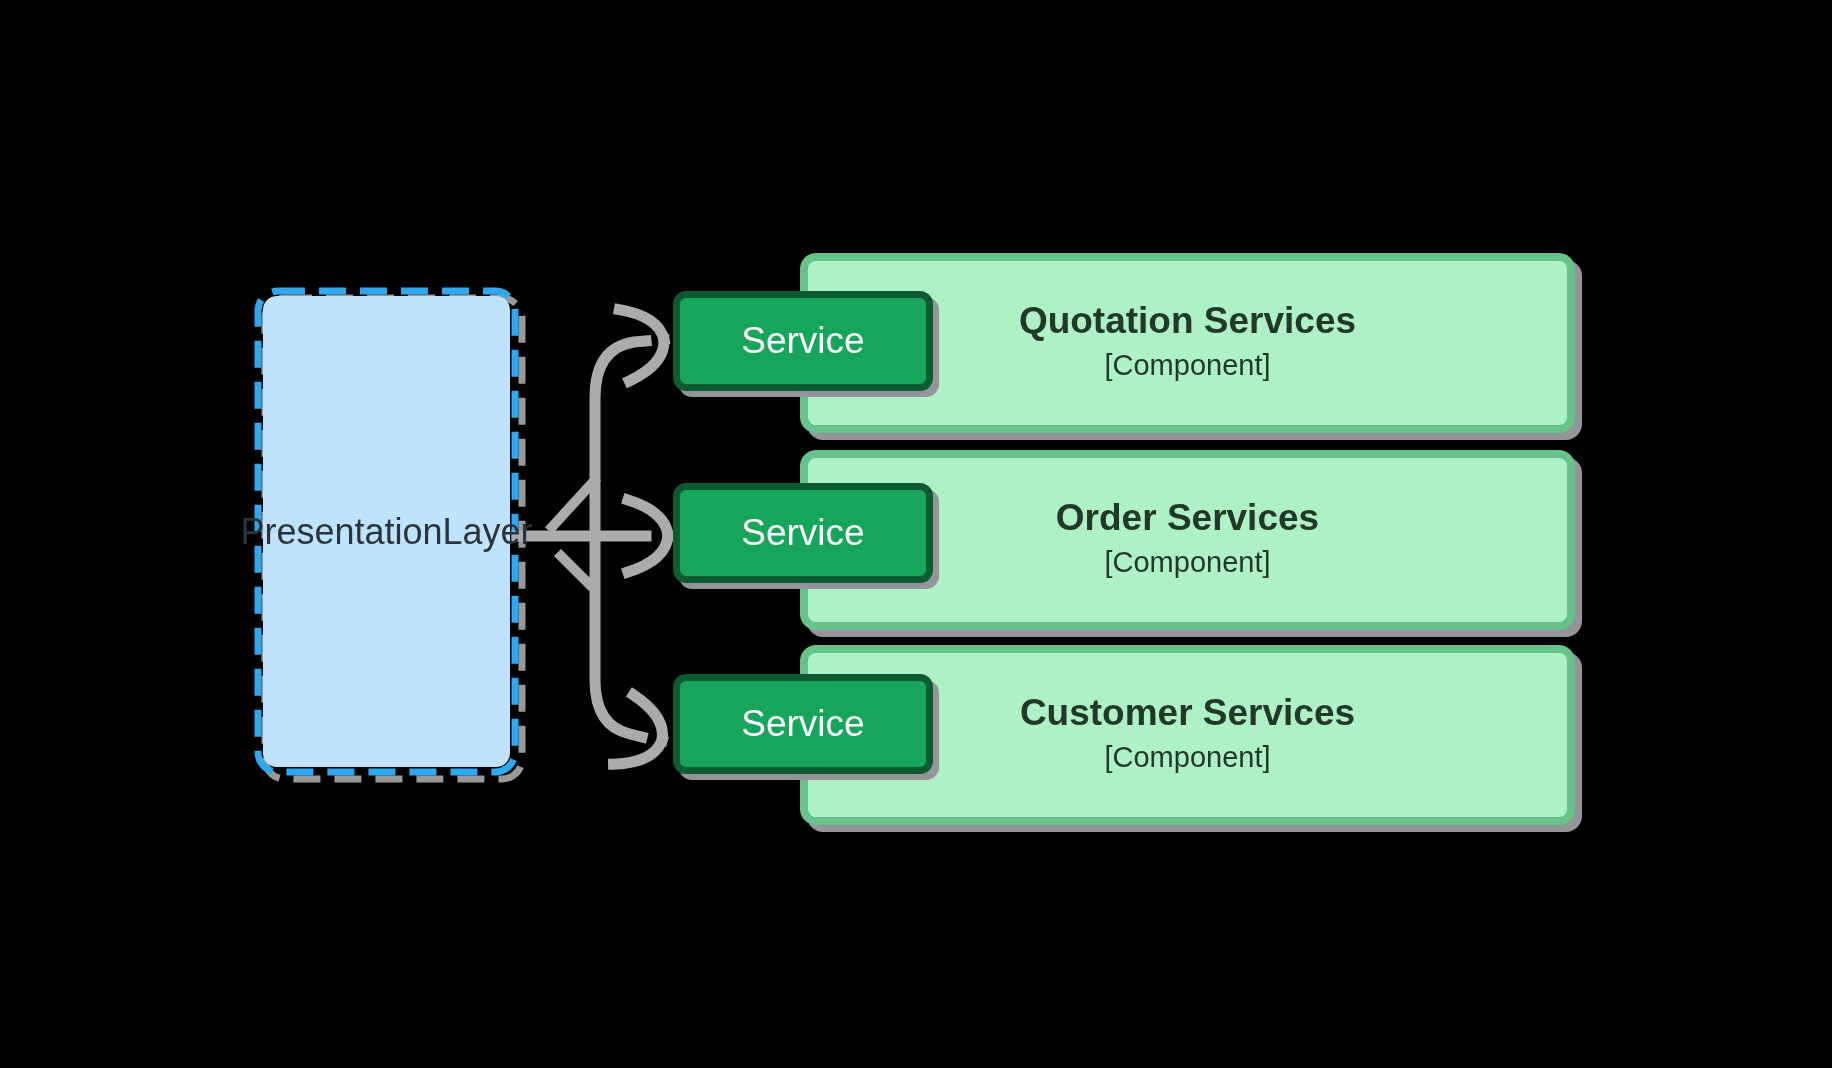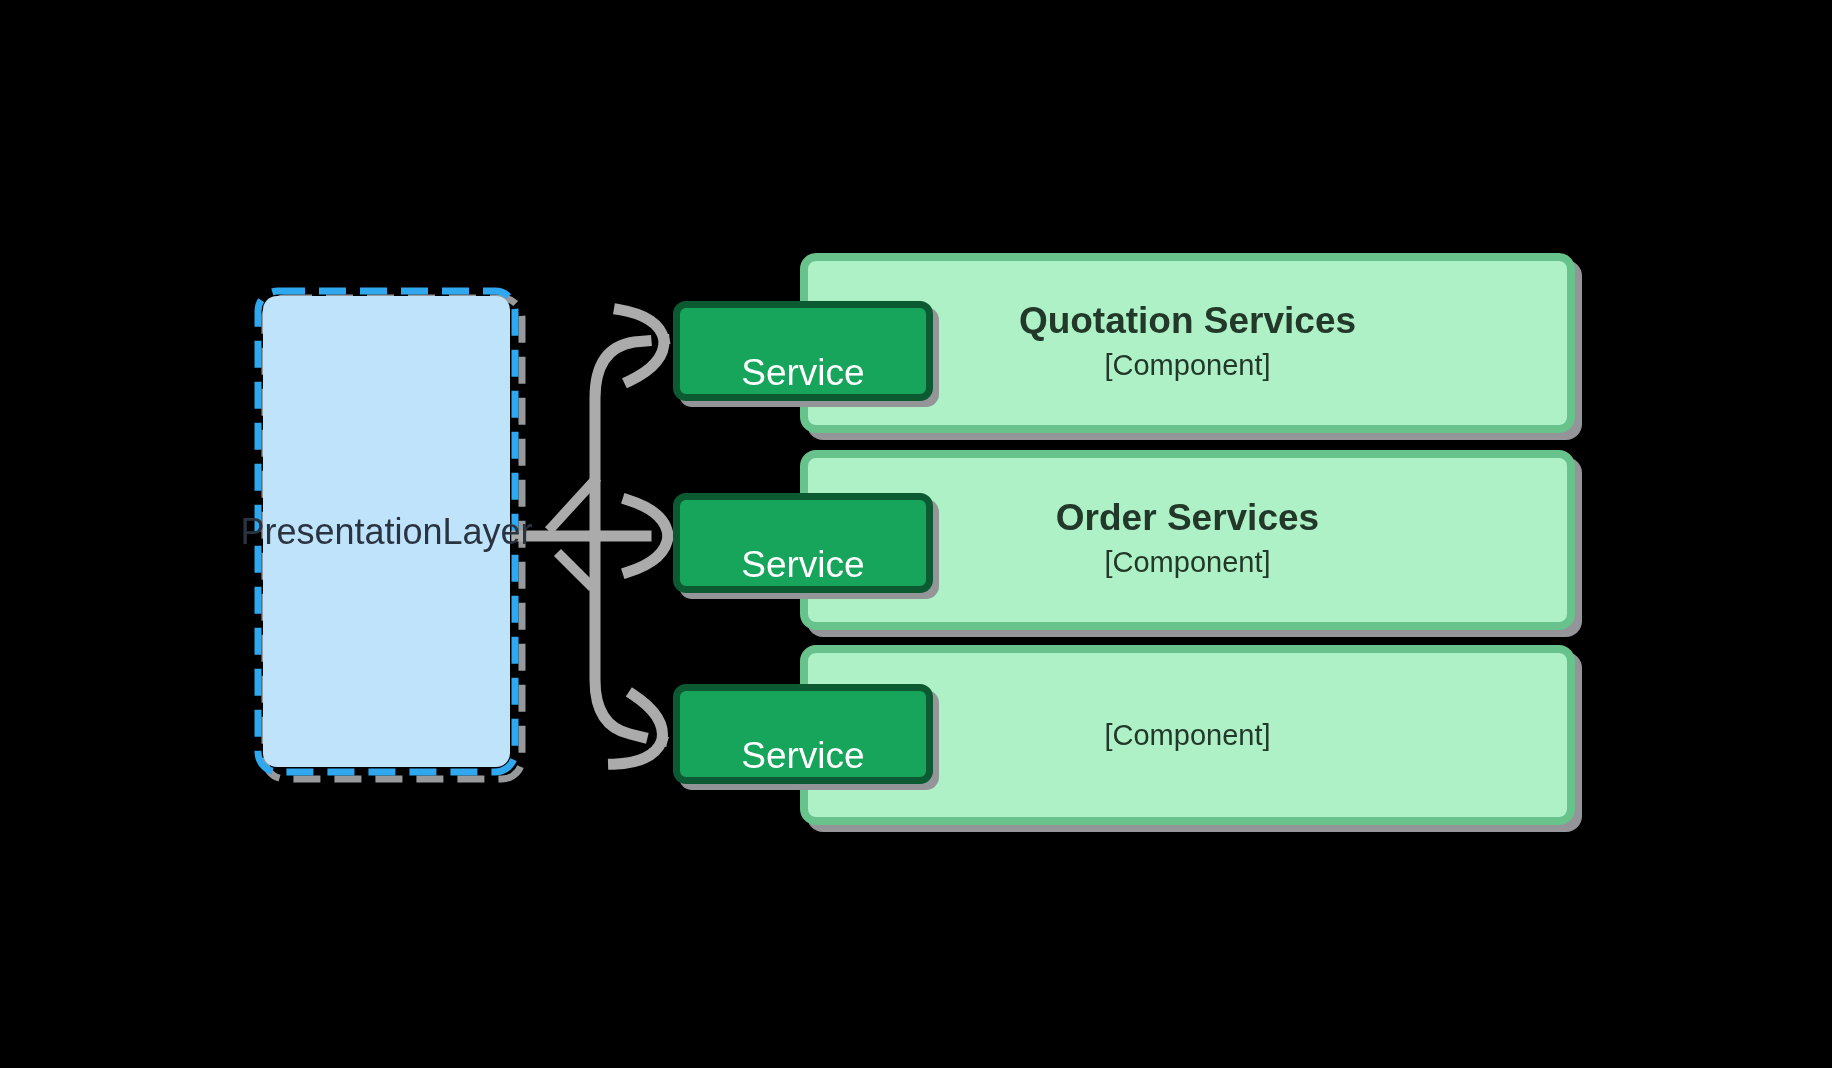--- a/index.html
+++ b/index.html
@@ -11,22 +11,22 @@
   .presentation-label{
     position:absolute;left:258px;top:291px;width:257px;height:481px;
     display:flex;flex-direction:row;align-items:center;justify-content:center;
     color:#2A3440;font-size:36px;line-height:47px;font-weight:400;text-align:center;
     pointer-events:none;
   }
   .service-node{
     position:absolute;left:673px;width:260px;height:100px;box-sizing:border-box;
     background:#17A45B;border:7px solid #0B5A31;border-radius:13px;
     box-shadow:6px 6px 0 0 #939598;
-    display:flex;align-items:flex-end;justify-content:center;
-    color:#FFFFFF;font-size:37px;font-weight:400;z-index:3;margin-top:10px;
+    display:flex;align-items:center;justify-content:center;
+    color:#FFFFFF;font-size:37px;font-weight:400;z-index:3;
   }
   .component-node{
     position:absolute;left:800px;width:775px;height:180px;box-sizing:border-box;
     background:#AFF1C7;border:8px solid #67C28C;border-radius:16px;
     box-shadow:7px 7px 0 0 #939598;
     display:flex;flex-direction:column;align-items:center;justify-content:center;
     z-index:2;color:#223829;text-align:center;
   }
   .component-title{font-size:37px;font-weight:700;line-height:45px;}
   .component-subtitle{font-size:29px;font-weight:400;line-height:45px;}
@@ -79,20 +79,21 @@
 
   <div class="component-node cmp-top">
     <div class="component-title">Quotation Services</div>
     <div class="component-subtitle">[Component]</div>
   </div>
   <div class="component-node cmp-mid">
     <div class="component-title">Order Services</div>
     <div class="component-subtitle">[Component]</div>
   </div>
   <div class="component-node cmp-bot">
+    <div class="component-title">Customer Services</div>
     <div class="component-subtitle">[Component]</div>
   </div>
 
   <div class="service-node svc-top">
     <span>Service</span>
   </div>
   <div class="service-node svc-mid">
     <span>Service</span>
   </div>
   <div class="service-node svc-bot">

